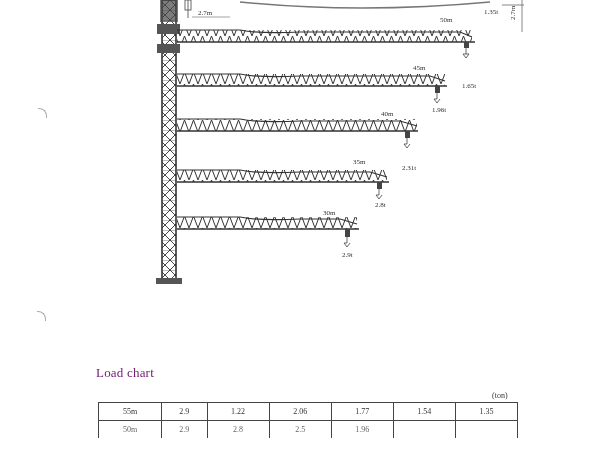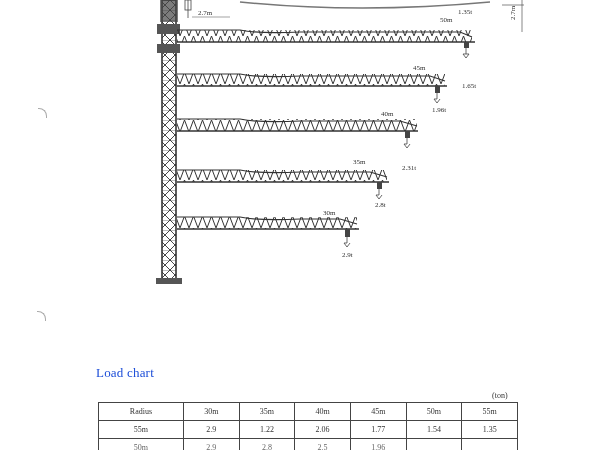--- a/index.html
+++ b/index.html
@@ -5,21 +5,21 @@
     html, body { margin: 0; padding: 0; }
     body {
       width: 600px; height: 450px; overflow: hidden; position: relative;
       background: #ffffff;
       font-family: "Liberation Serif", "DejaVu Serif", serif;
       color: #2b2b2b;
     }
     #diagram { position: absolute; left: 0; top: 0; width: 600px; height: 300px; }
     .lbl { position: absolute; font-size: 7px; color: #333; white-space: nowrap; }
     .title {
-      position: absolute; left: 96px; top: 365px; font-size: 13px; color: #1d4ed8;
+      position: absolute; left: 96px; top: 365px; font-size: 13px; color: #701a75;
       letter-spacing: 0.2px;
     }
     .unit { position: absolute; left: 492px; top: 391px; font-size: 8px; color: #333; }
     table.load {
       position: absolute; left: 98px; top: 402px; width: 420px;
       border-collapse: collapse; font-size: 8px; color: #333;
     }
     table.load td {
       border: 1px solid #444; text-align: center; height: 17px; padding: 0;
     }
@@ -91,21 +91,21 @@
     <g>
       <rect x="177" y="217" width="180" height="12" fill="url(#truss)"></rect>
       <path d="M177 217 L240 217 Q 260 221 300 219 L340 219 L357 224" fill="none" stroke="#333" stroke-width="1.2"></path>
       <line x1="177" y1="229" x2="359" y2="229" stroke="#333" stroke-width="1.3"></line>
       <rect x="345" y="229" width="5" height="8" fill="#444"></rect>
       <path d="M347 237 L347 243 L344 243 L347 247 L350 243" fill="none" stroke="#444" stroke-width="0.8"></path>
     </g>
   </svg>
 
   <span class="lbl" style="left:198px;top:9px;">2.7m</span>
-  <span class="lbl" style="left:458px;top:8px;">1.35t</span>
+  <span class="lbl" style="left:484px;top:8px;">1.35t</span>
   <span class="lbl" style="left:509px;top:20px;transform:rotate(-90deg);transform-origin:left top;">2.7m</span>
 
   <span class="lbl" style="left:440px;top:16px;">50m</span>
   <span class="lbl" style="left:462px;top:50px;margin-top:32px;">1.65t</span>
 
   <span class="lbl" style="left:413px;top:64px;">45m</span>
   <span class="lbl" style="left:432px;top:106px;font-family:Liberation Serif, serif;">1.96t</span>
 
   <span class="lbl" style="left:381px;top:110px;">40m</span>
   <span class="lbl" style="left:402px;top:164px;">2.31t</span>
@@ -118,29 +118,20 @@
 </div>
 
 <div class="mark" style="left:38px;top:108px;"></div>
 <div class="mark" style="left:37px;top:311px;"></div>
 
 <div class="title">Load chart</div>
 <div class="unit">(ton)</div>
 
 <table class="load">
   <tbody>
-      <tr>
-    <td>Radius</td>
-    <td>30m</td>
-    <td>35m</td>
-    <td>40m</td>
-    <td>45m</td>
-    <td>50m</td>
-    <td>55m</td>
-  </tr>
   <tr>
     <td>55m</td>
     <td>2.9</td>
     <td>1.22</td>
     <td>2.06</td>
     <td>1.77</td>
     <td>1.54</td>
     <td>1.35</td>
   </tr>
   <tr class="partial">

